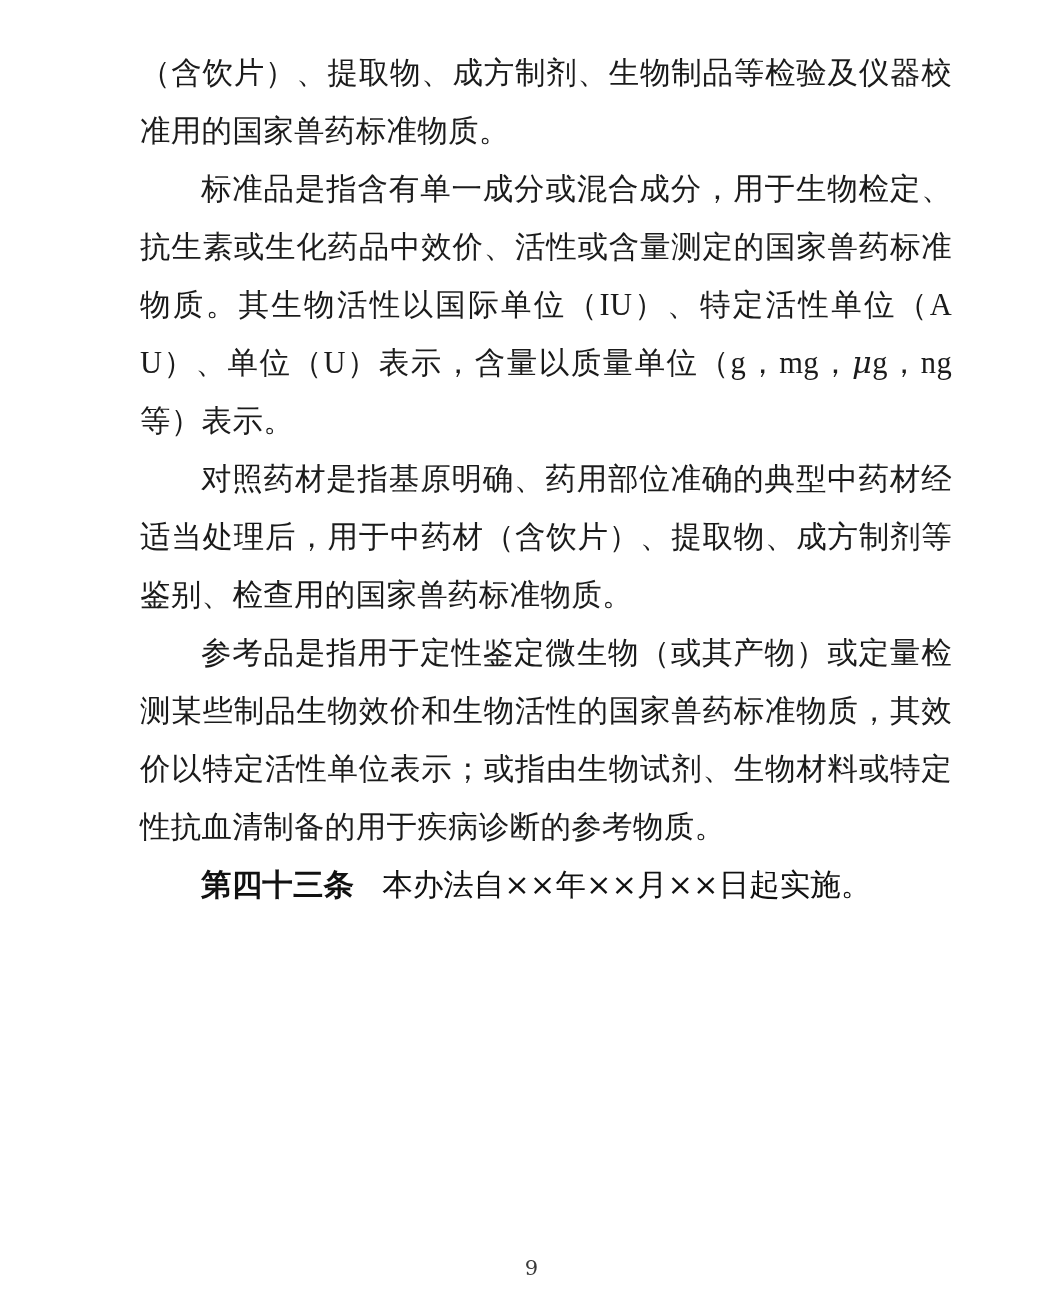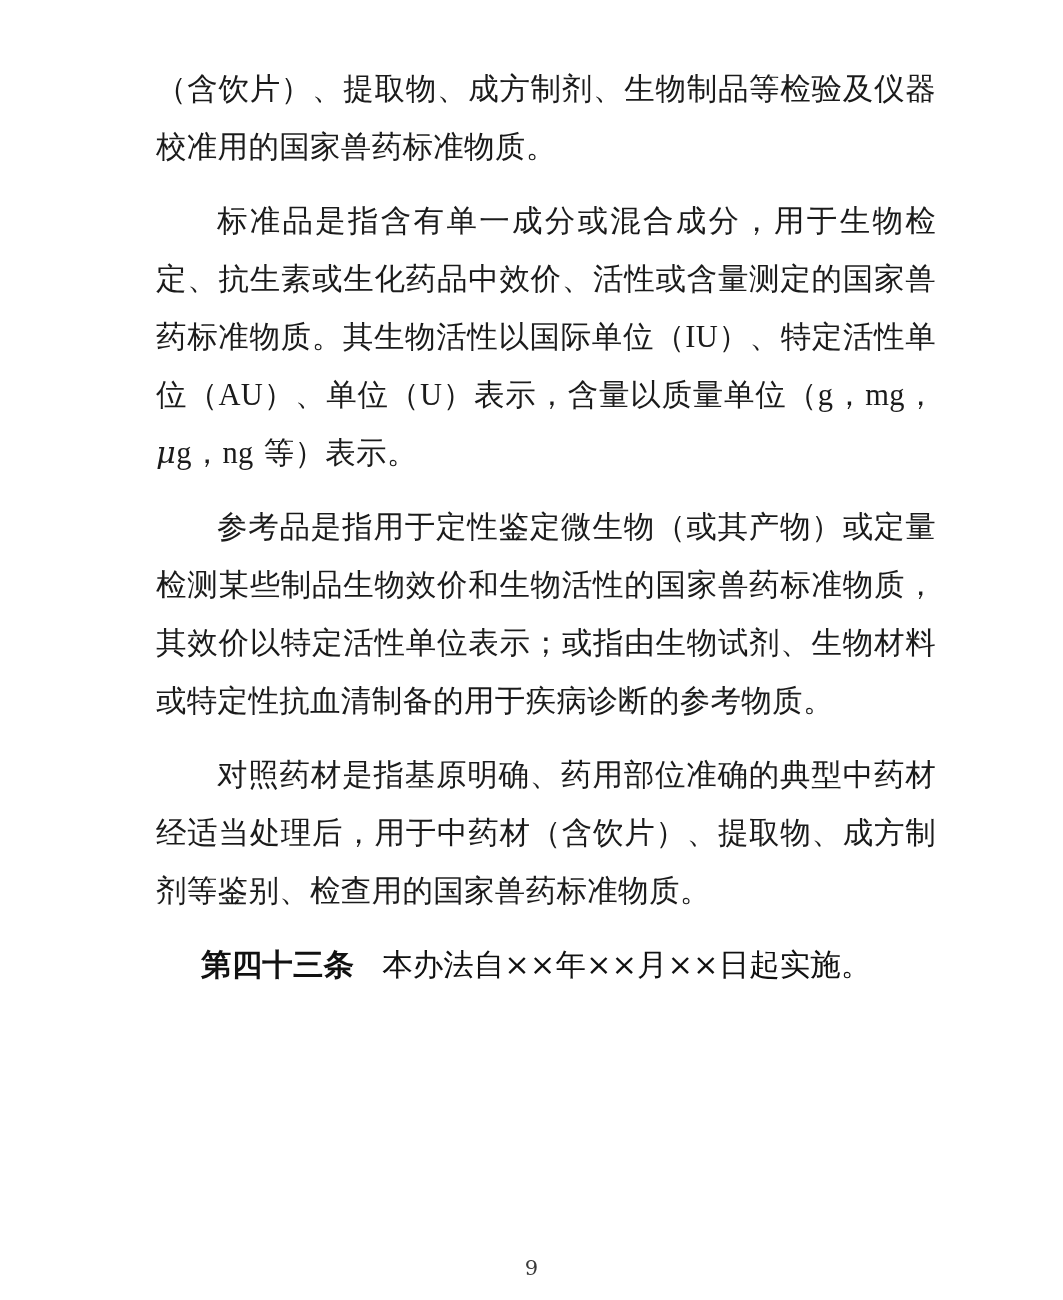--- a/index.html
+++ b/index.html
@@ -33,21 +33,21 @@
   }
 
   
   .para {
     font-size: 30.5px;
     line-height: 58px;
     text-align: justify;
     text-justify: inter-character;
     text-align-last: left;
     text-indent: 2em;
-    margin: 16px;
+    margin: 0;
     letter-spacing: 0.01em;
     font-family: "DejaVu Serif", "Liberation Serif", serif;
     word-break: break-all;
     color: #1b1b1b;
   }
 
   
   .para.continuation {
     text-indent: 0;
   }
@@ -102,23 +102,23 @@
 <body>
 
 <div class="page">
 
   <div class="text-block">
 
     <p class="para continuation">（含饮片）、提取物、成方制剂、生物制品等检验及仪器校准用的国家兽药标准物质。</p>
 
     <p class="para"><span class="cjk">标准品是指含有单一成分或混合成分，用于生物检定、抗生素或生化药品中效价、活性或含量测定的国家兽药标准物质。其生物活性以国际单位（</span><span class="latin">IU</span><span class="cjk">）、特定活性单位（</span><span class="latin">AU</span><span class="cjk">）、单位（</span><span class="latin">U</span><span class="cjk">）表示，含量以质量单位（</span><span class="latin">g</span><span class="cjk">，</span><span class="latin">mg</span><span class="cjk">，</span><span class="latin-italic">μ</span><span class="latin">g</span><span class="cjk">，</span><span class="latin">ng</span><span class="cjk"> 等）表示。</span></p>
 
+    <p class="para">对照药材是指基原明确、药用部位准确的典型中药材经适当处理后，用于中药材（含饮片）、提取物、成方制剂等鉴别、检查用的国家兽药标准物质。</p>
+
     <p class="para">参考品是指用于定性鉴定微生物（或其产物）或定量检测某些制品生物效价和生物活性的国家兽药标准物质，其效价以特定活性单位表示；或指由生物试剂、生物材料或特定性抗血清制备的用于疾病诊断的参考物质。</p>
-
-    <p class="para">对照药材是指基原明确、药用部位准确的典型中药材经适当处理后，用于中药材（含饮片）、提取物、成方制剂等鉴别、检查用的国家兽药标准物质。</p>
 
 
 
     <p class="article-line"><span class="article-num">第四十三条</span><span class="article-gap"></span><span class="article-text">本办法自××年××月××日起实施。</span></p>
 
   </div>
 
   <div class="page-number">9</div>
 
 </div>

